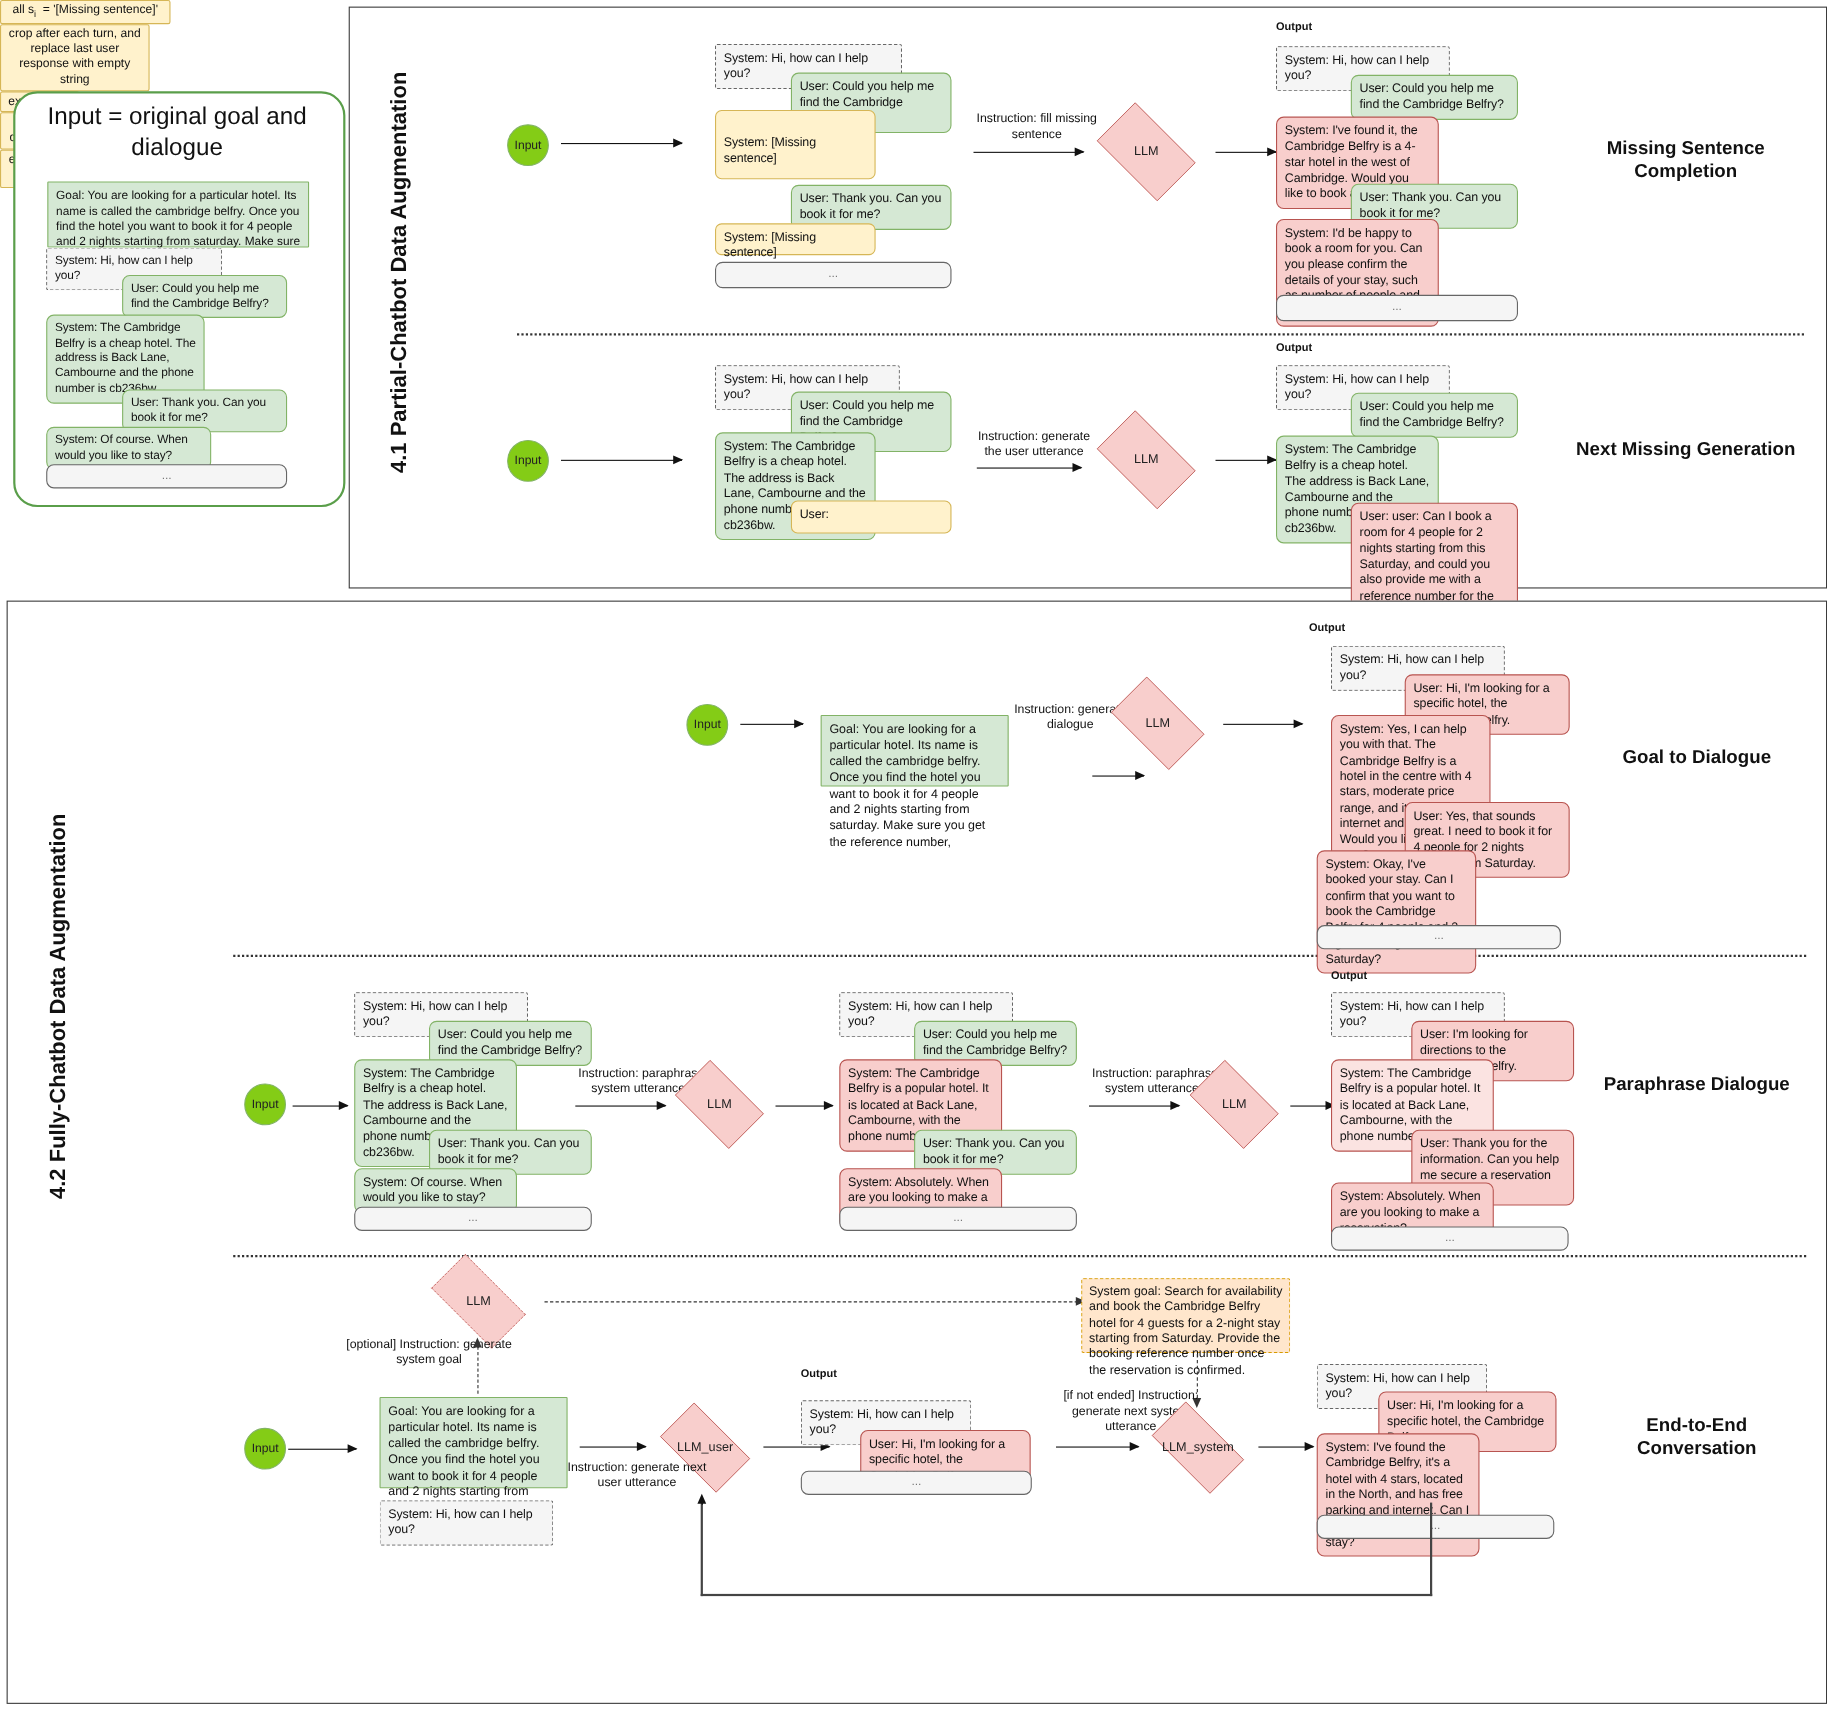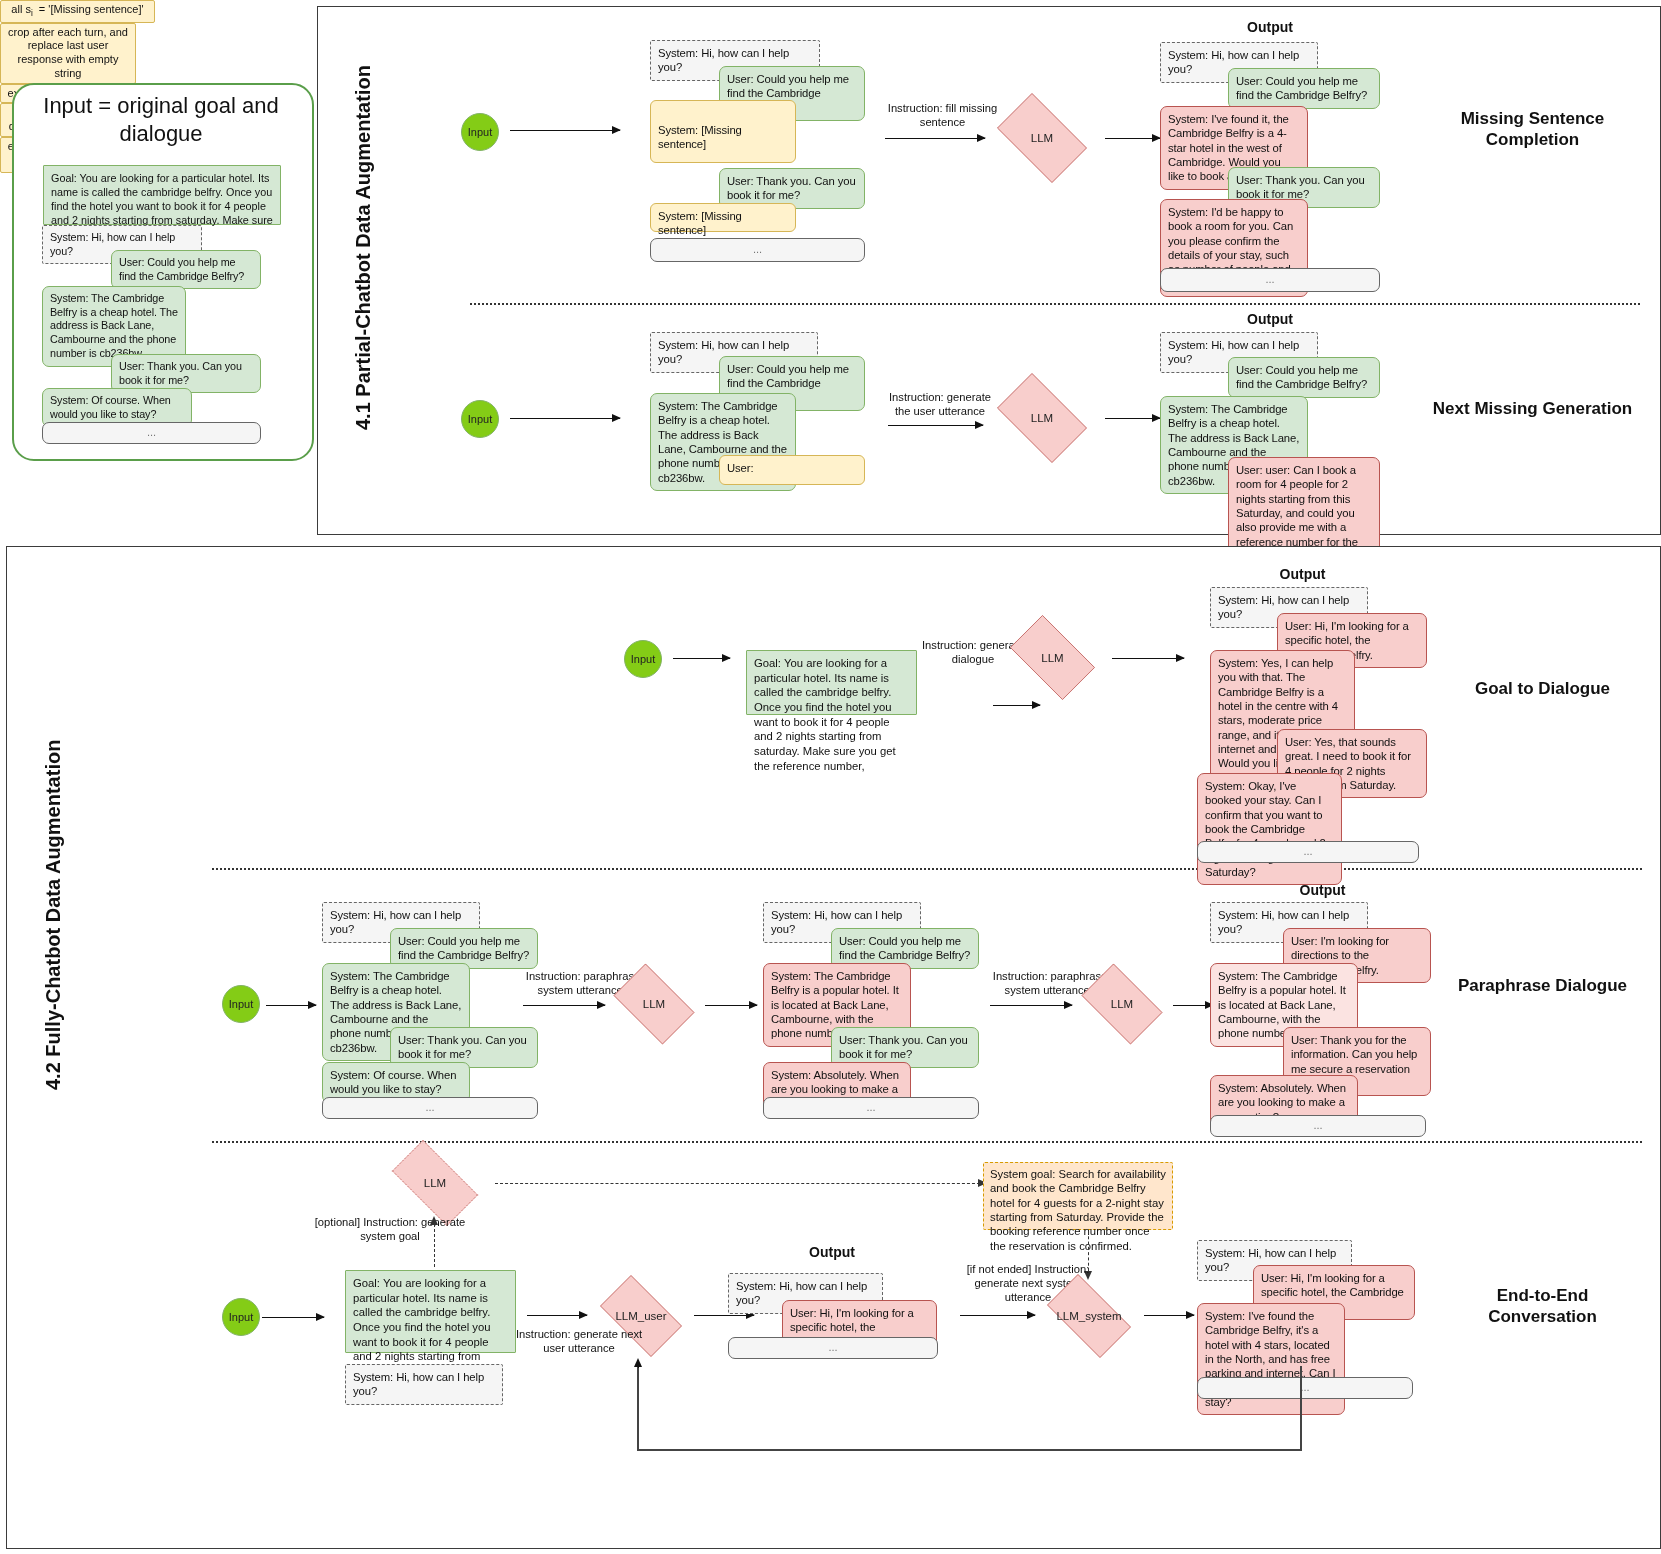--- a/index.html
+++ b/index.html
@@ -114,21 +114,21 @@
     font-weight:bold;font-size:20px;
     transform-origin:left top;
     transform:rotate(-90deg);
     white-space:nowrap;
   }
   .rowtitle{
     position:absolute;text-align:center;font-weight:bold;font-size:17px;
     line-height:1.25;
   }
   .outlabel{
-    position:absolute;font-weight:bold;font-size:14px;text-align:center;
+    position:absolute;font-weight:bold;font-size:10px;text-align:left;
   }
 
   
   .inputcard{
     position:absolute;border:2.2px solid #5a9e4a;border-radius:22px;background:#fff;
   }
   .inputcard-title{
     position:absolute;text-align:center;font-size:22px;line-height:1.25;color:#111;
   }
   sub{font-size:0.75em;}
@@ -179,21 +179,21 @@
 <div class="green bub" style="left:1228px;top:68px;width:152px;">User: Could you help me find the Cambridge Belfry?</div>
 
 <div class="red bub" style="left:1160px;top:106px;width:148px;">System: I've found it, the Cambridge Belfry is a 4-star hotel in the west of Cambridge. Would you like to book a room?</div>
 
 <div class="green bub" style="left:1228px;top:167px;width:152px;">User: Thank you. Can you book it for me?</div>
 
 <div class="red bub" style="left:1160px;top:199px;width:148px;">System: I'd be happy to book a room for you. Can you please confirm the details of your stay, such as number of people and arrival date?ence]</div>
 
 <div class="grey-ellipsis bub" style="left:1160px;top:268px;width:220px;height:24px;padding:4px 0 0 0;">...</div>
 
-<div class="rowtitle" style="left:1430px;top:108px;width:205px;">Missing Sentence Completion</div>
+<div class="rowtitle" style="left:1430px;top:124px;width:205px;">Missing Sentence Completion</div>
 
 <div class="inputcircle" style="left:461px;top:400px;width:36px;height:36px;">
   <span>Input</span>
 </div>
 
 <div class="tag" style="left:508px;top:357px;width:126px;">crop after each turn, and replace last user response with empty string</div>
 
 <div class="arrow" style="left:510px;top:418px;width:110px;"></div>
 
 <div class="grey-dash bub" style="left:650px;top:332px;width:168px;">System: Hi, how can I help you?</div>

